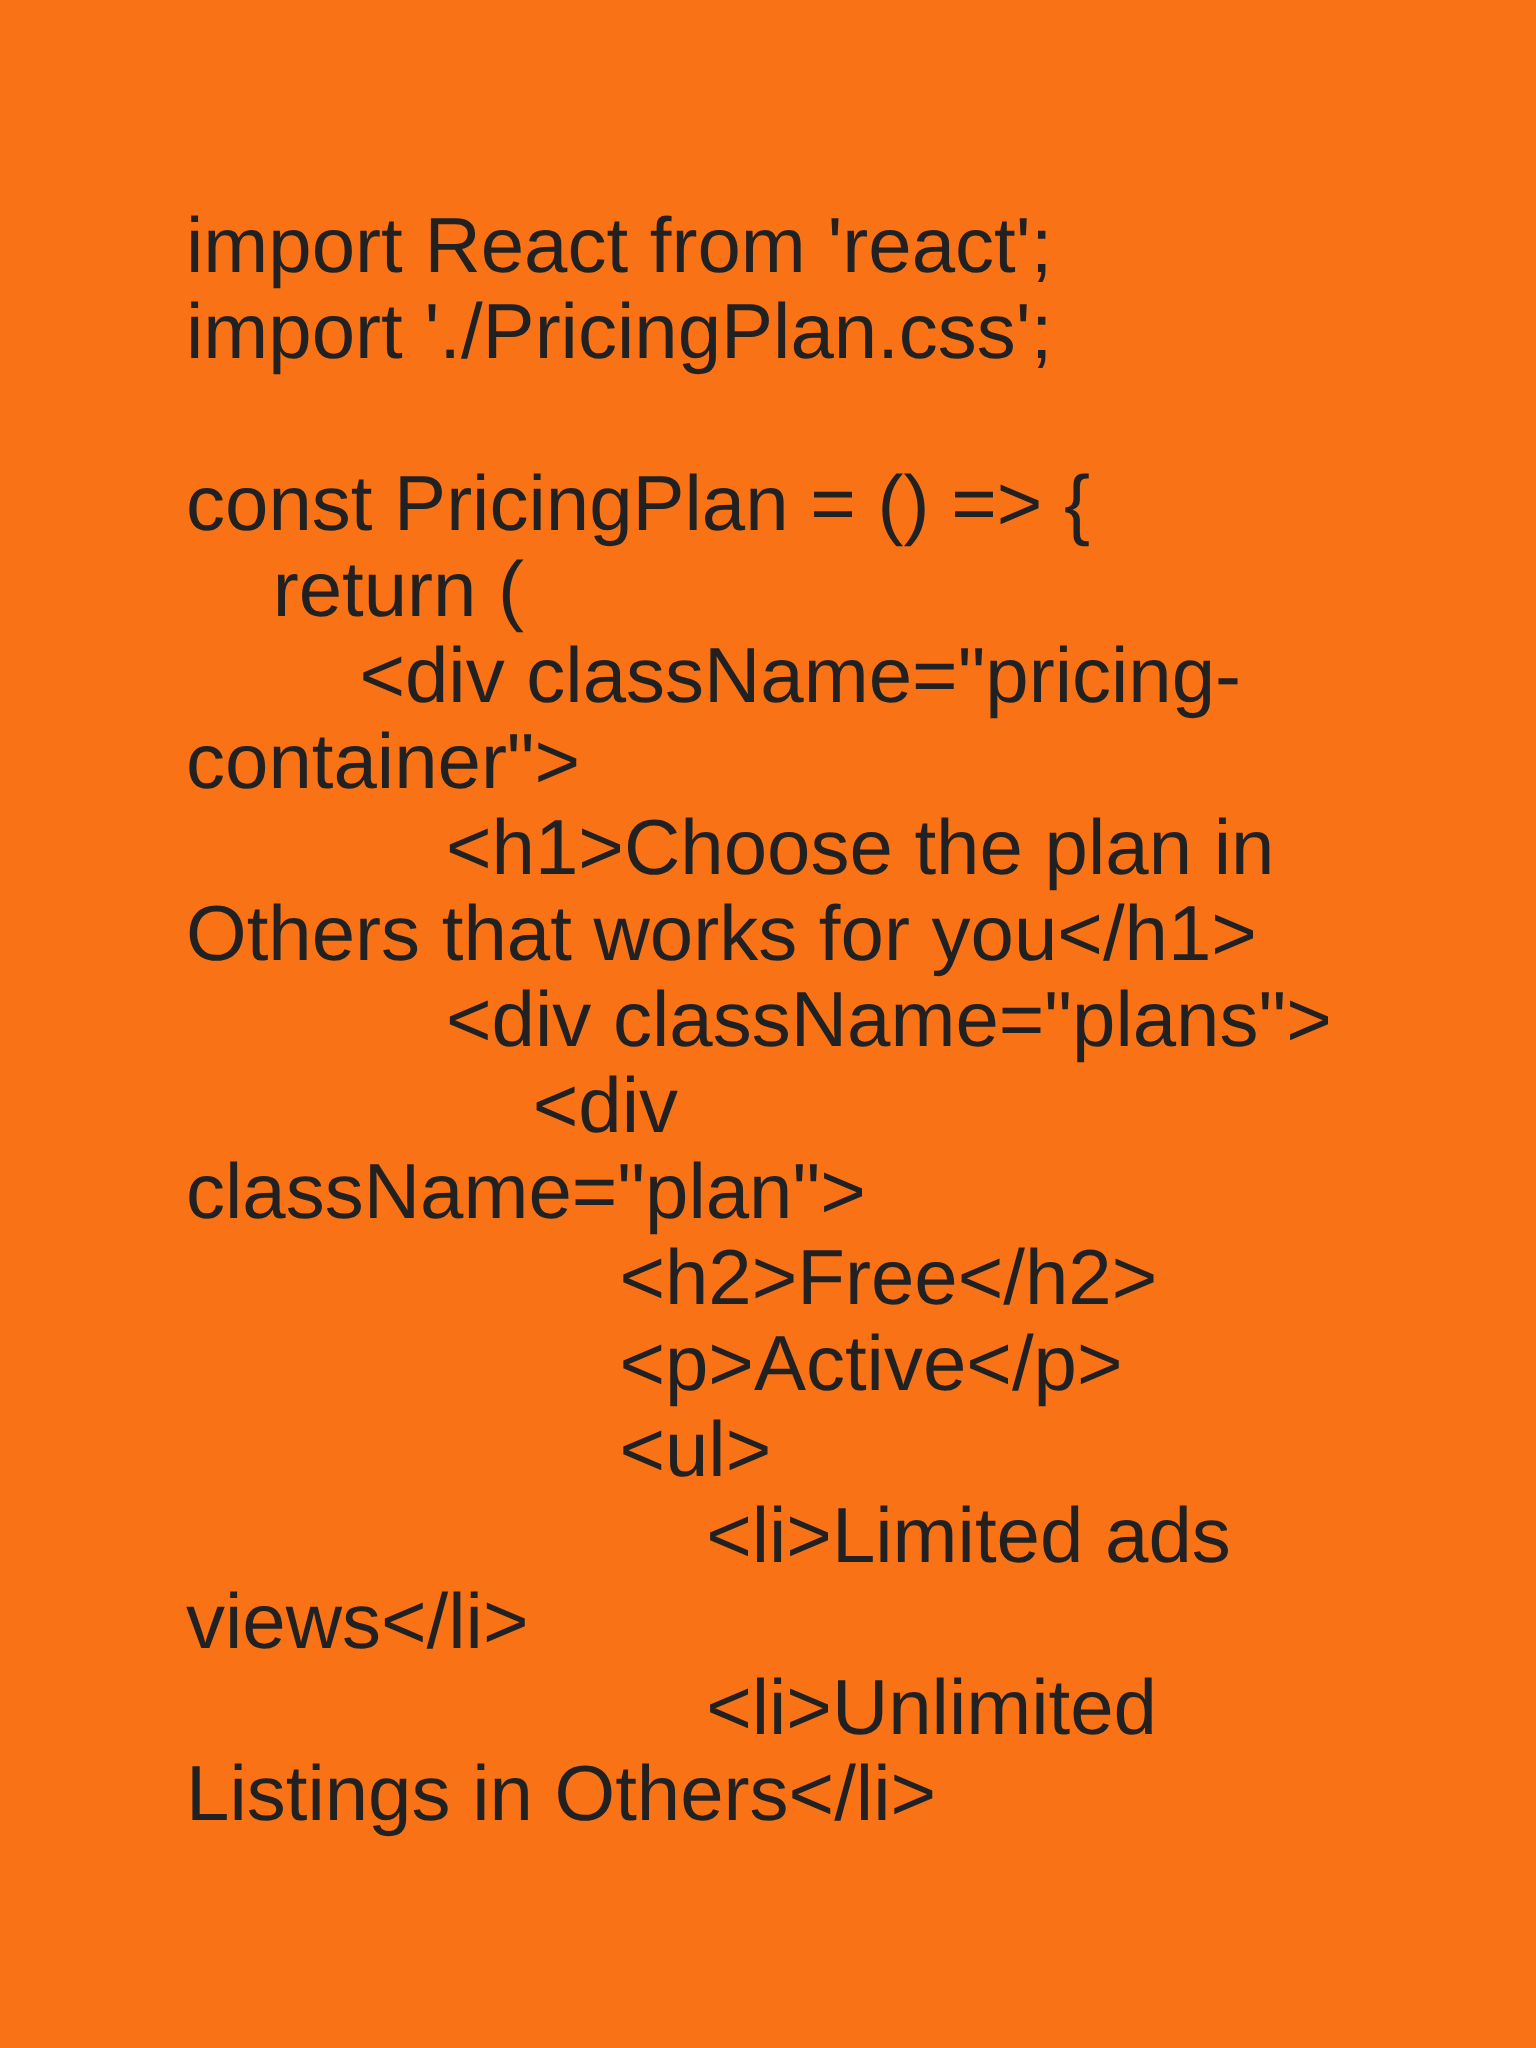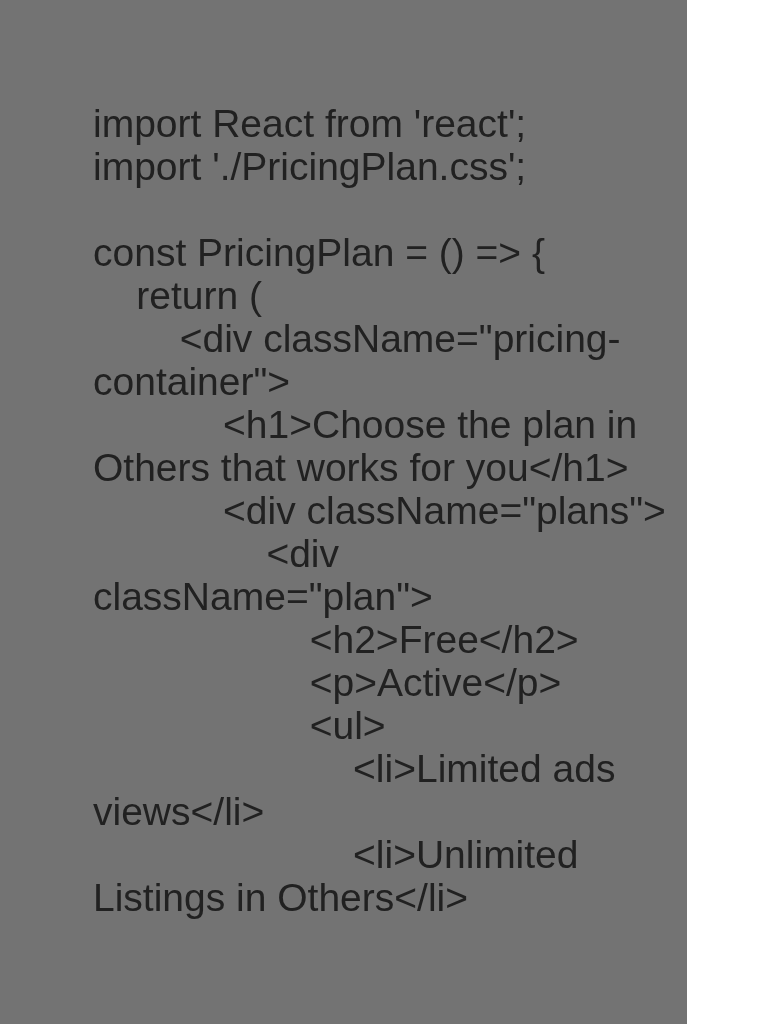--- a/index.html
+++ b/index.html
@@ -2,23 +2,23 @@
 <html><head>
 <meta charset="utf-8">
 <style>
   html, body {
     margin: 0;
     padding: 0;
     background: #ffffff;
   }
   .page {
     position: relative;
-    width: 687px;
+    width: 768px;
     height: 1024px;
-    background: #737373;
+    background: #f97316;
     overflow: hidden;
   }
   .code-block {
     position: absolute;
     top: 0;
     left: 0;
     margin: 0;
     padding: 102px 93px 0 93px;
     width: 582px;
     font-family: "Liberation Sans", sans-serif;

